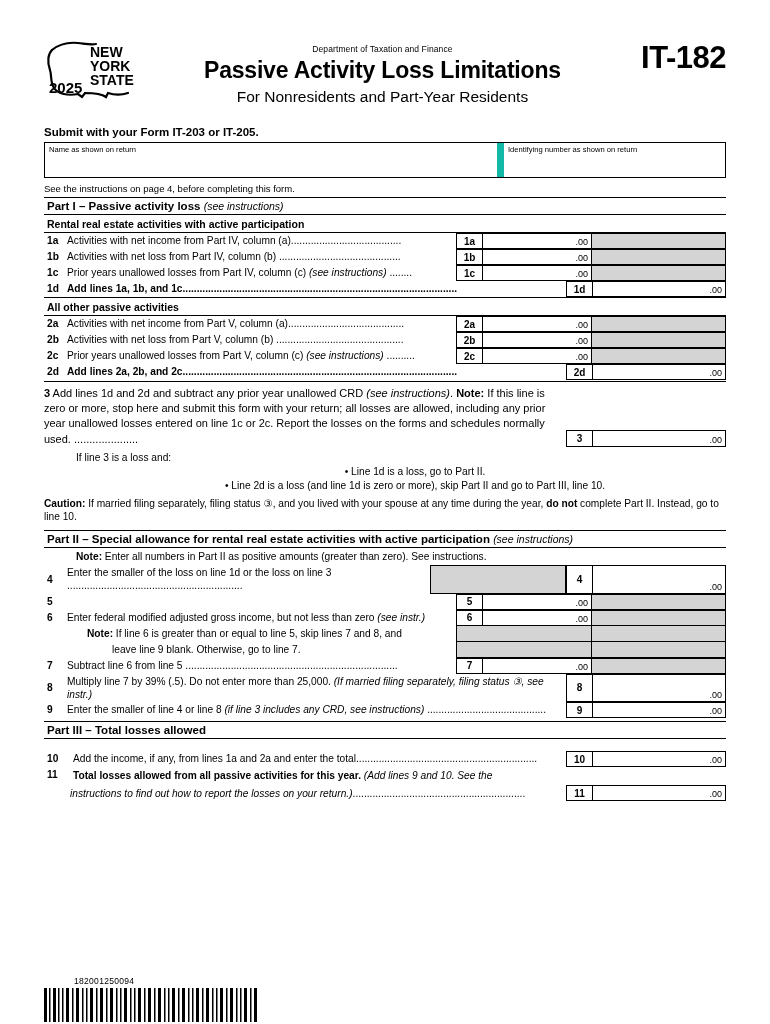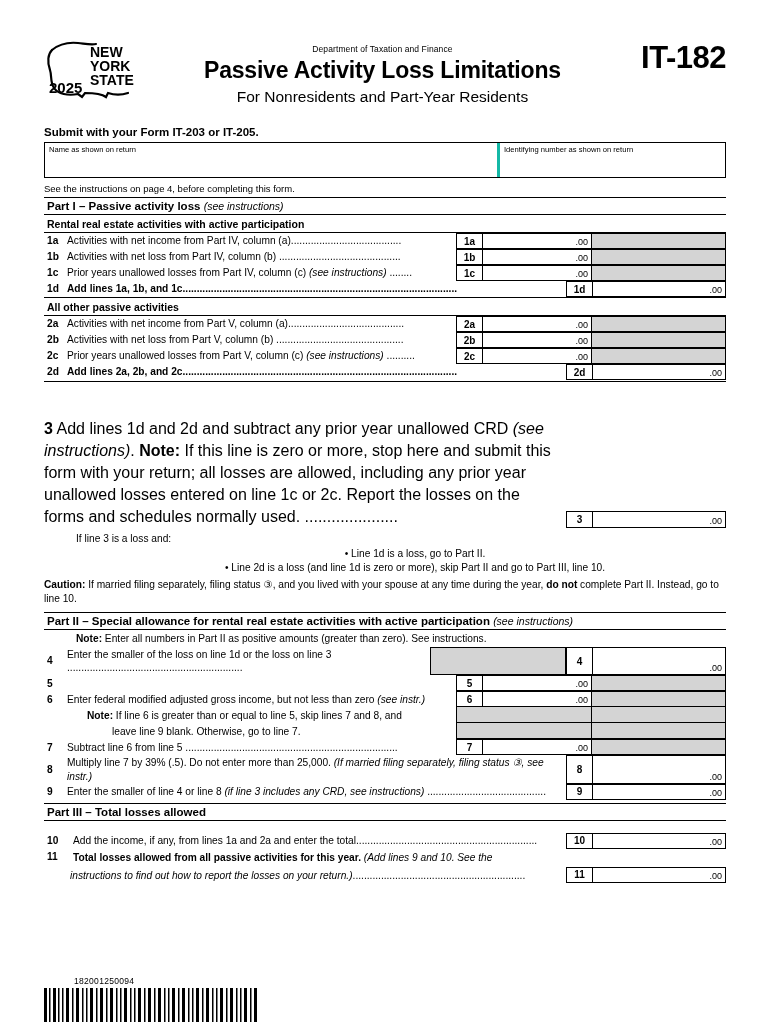--- a/index.html
+++ b/index.html
@@ -77,21 +77,21 @@
   .namebox {
     margin: 0 44px;
     border: 1px solid #000;
     height: 34px;
     display: flex;
   }
   .namebox .cell {
     position: relative;
     height: 100%;
   }
-  .namebox .cell.left { flex: 0 0 452px; border-right: 3px solid #14b8a6; }
+  .namebox .cell.left { flex: 0 0 452px; border-right: 7px solid #14b8a6; }
   .namebox .cell.right { flex: 1; }
   .namebox .lbl {
     position: absolute;
     top: 2px;
     left: 4px;
     font-size: 7.6px;
   }
 
   .instr-line {
     margin: 5px 44px 3px 44px;
@@ -372,21 +372,21 @@
         <div class="amtbox wide">
             <span>.00</span>
           </div>
       </div>
     </div>
   </div>
 
   <div class="hr-thin" style="margin-top:1px;"></div>
 
   <div style="display:flex; margin:4px 44px 0 44px;">
-    <div style="flex:1; font-size:16px; line-height:1.38; padding-right:6px;margin-top:32px;">
+    <div style="flex:1; font-size:11px; line-height:1.38; padding-right:6px;">
       <span class="b">3</span>
       <span>Add lines 1d and 2d and subtract any prior year unallowed CRD </span><span class="it">(see instructions)</span><span>. </span><span class="b">Note:</span><span> If this line is zero or more, stop here and submit this form with your return; all losses are allowed, including any prior year unallowed losses entered on line 1c or 2c. Report the losses on the forms and schedules normally used.</span> .....................
     </div>
     <div class="amtgrp" style="align-self:flex-end;">
       <div class="boxnum" style="height:17px;">3</div>
       <div class="amtbox wide" style="height:17px;">
           <span>.00</span>
         </div>
     </div>
   </div>

